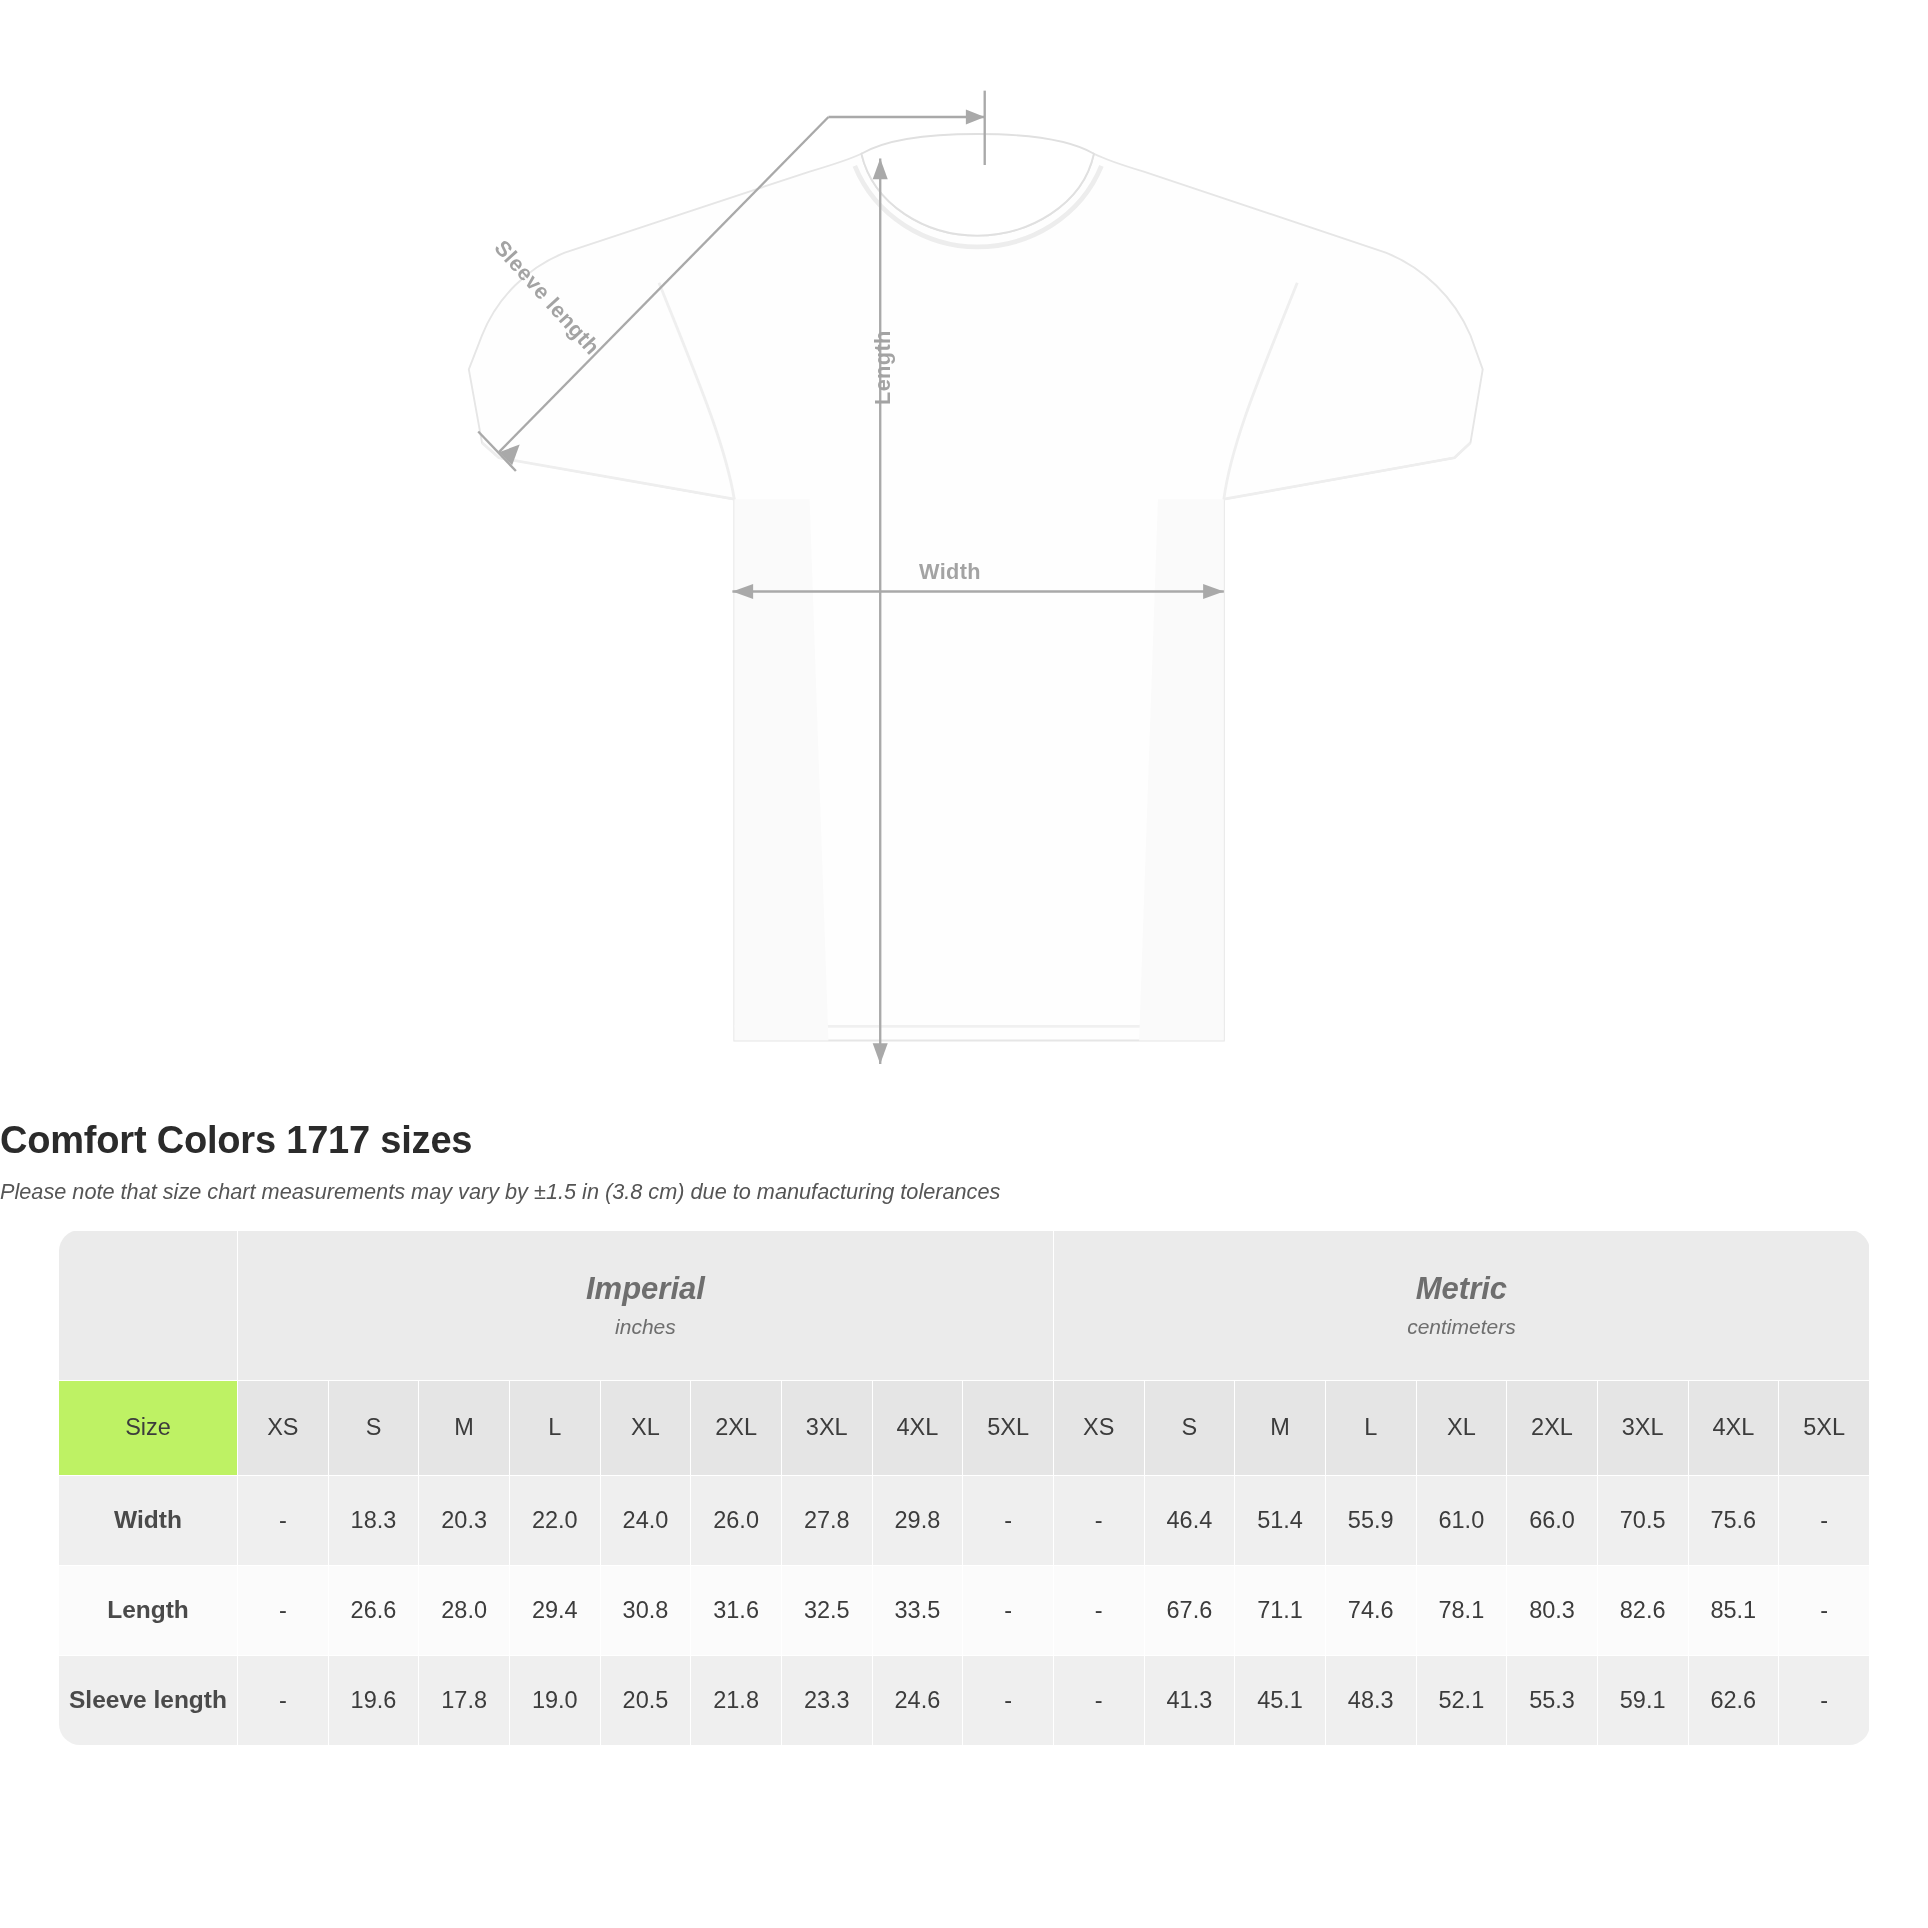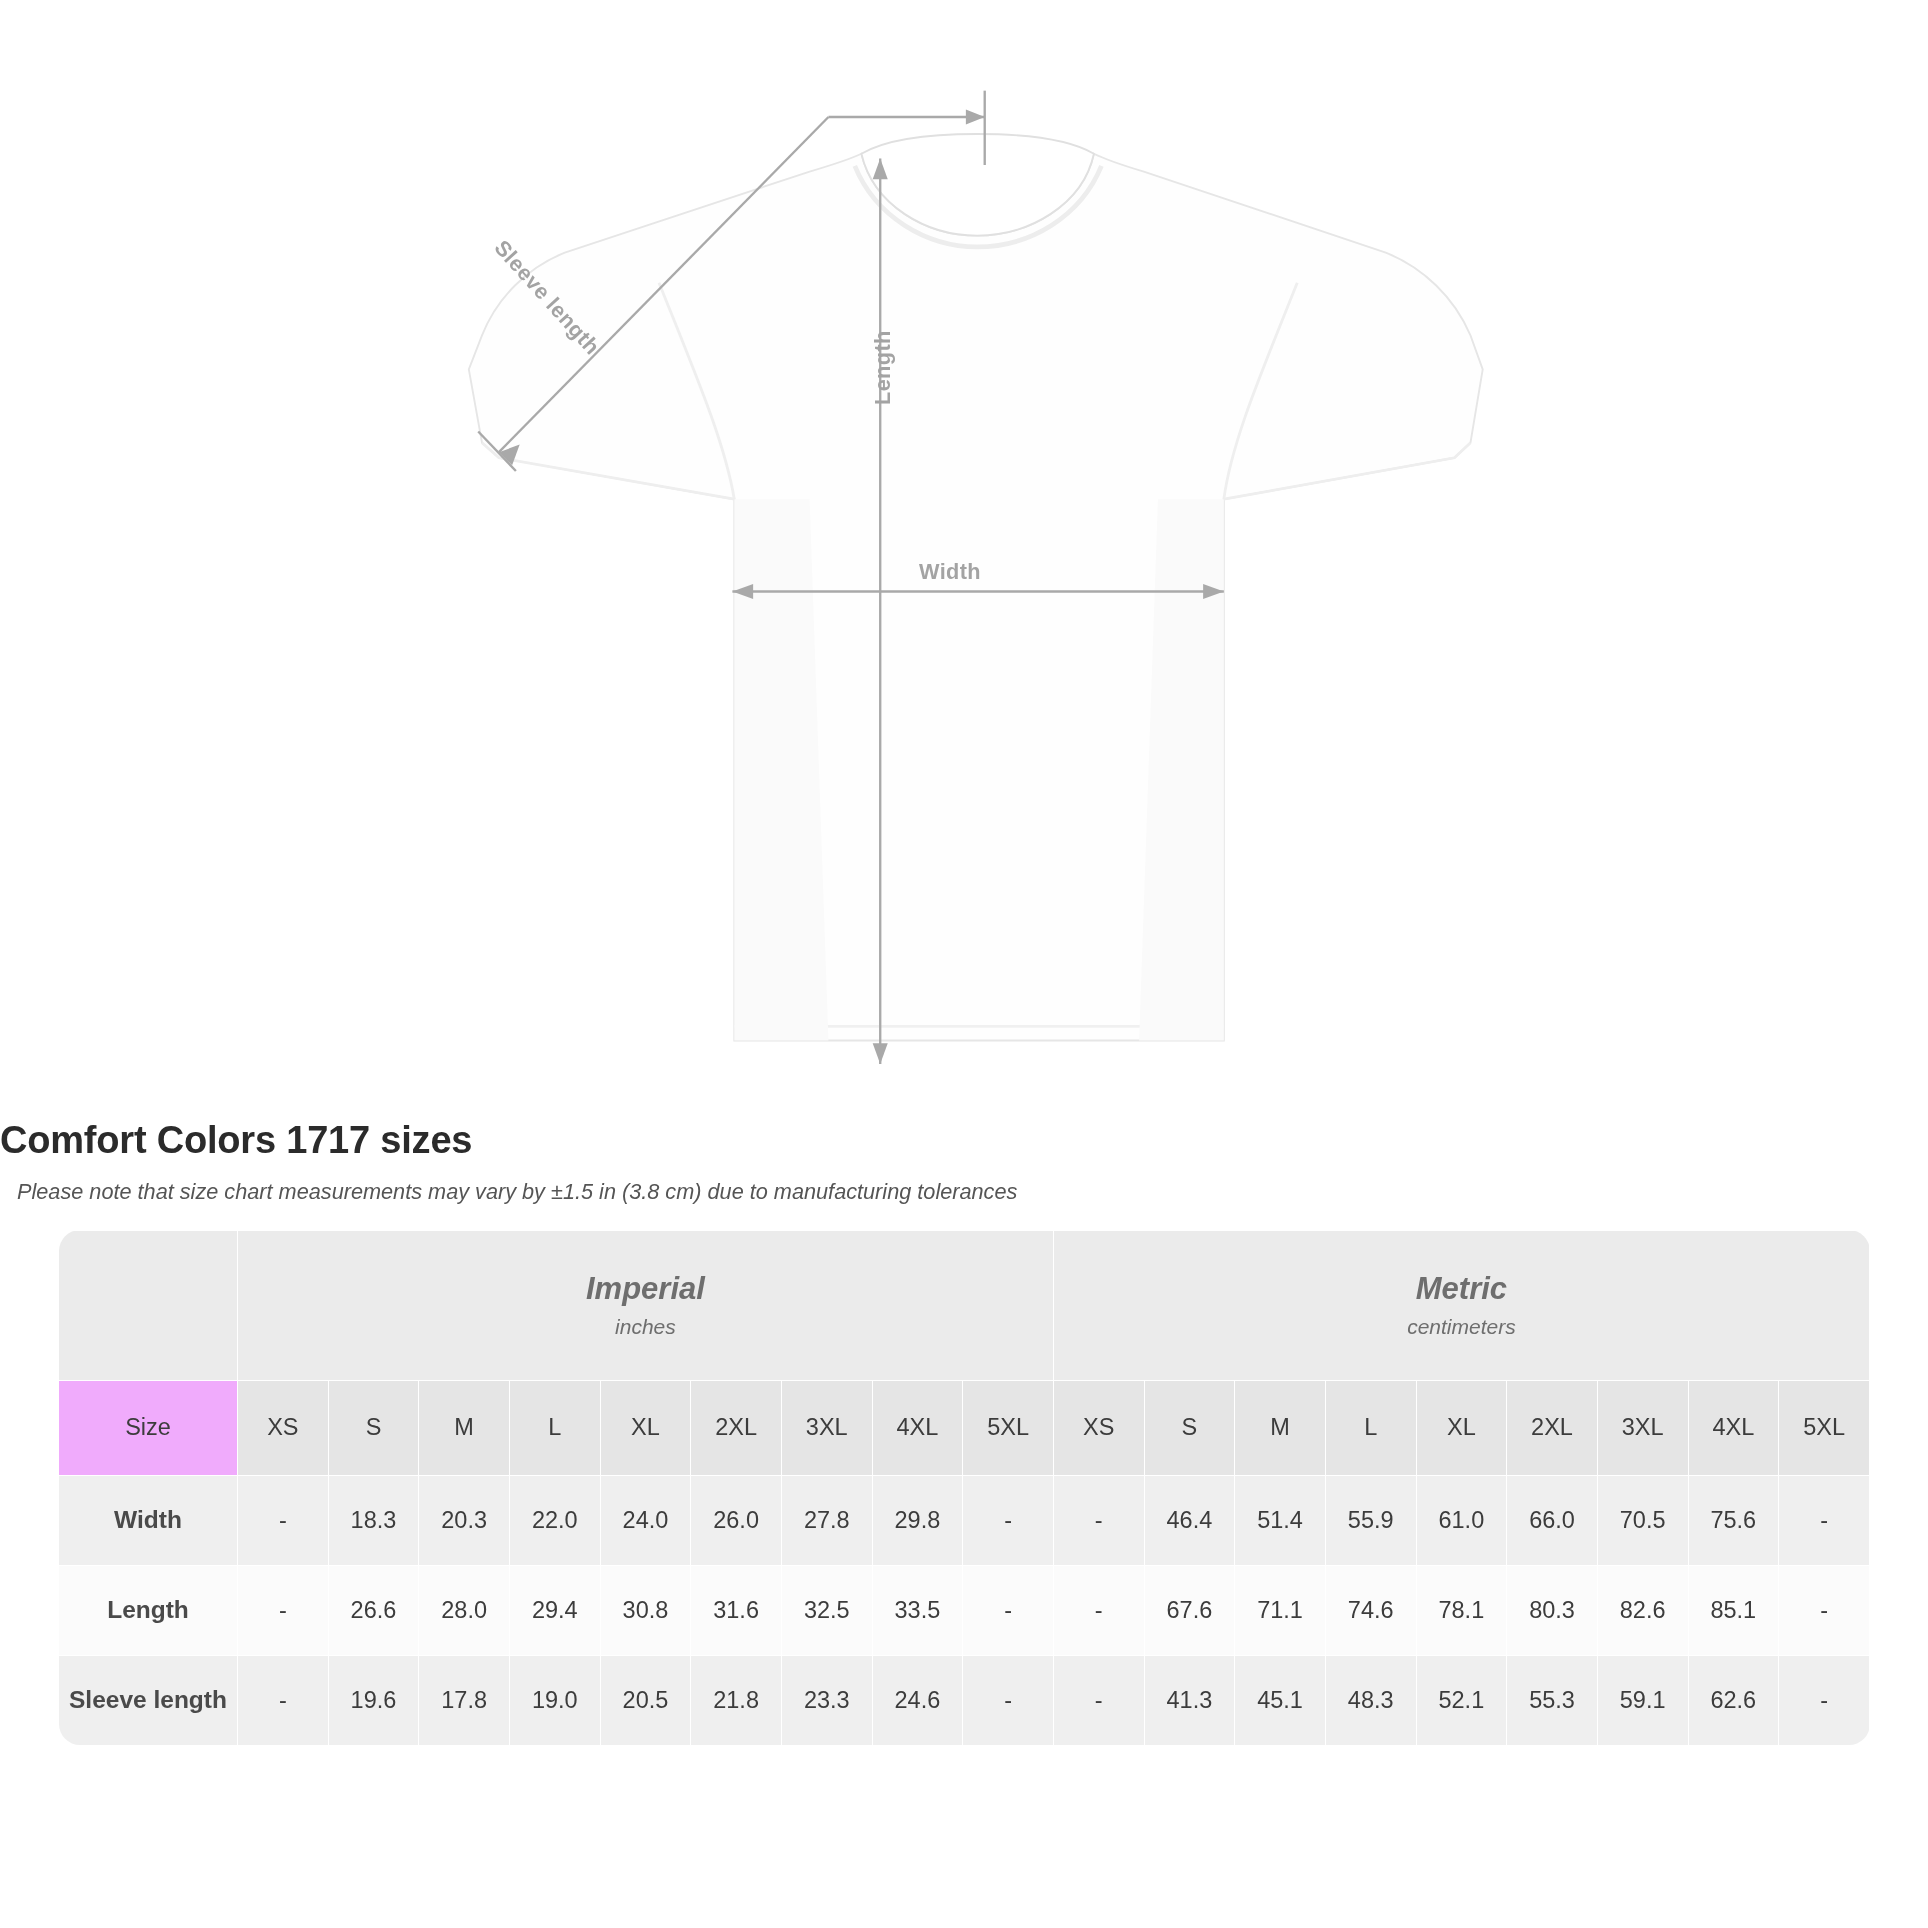--- a/index.html
+++ b/index.html
@@ -66,21 +66,20 @@
     font-weight: bold;
     color: #2b2b2b;
     margin: 0;
     letter-spacing: -0.2px;
   }
   .chart-note {
     font-size: 21.7px;
     font-style: italic;
     color: #555555;
     margin-top: 17px;
-    padding-left: 17px;
   }
 
   
   .table-wrap {
     margin: 24.5px 58px 0 58px;
   }
   table.size-table {
     border-collapse: collapse;
     width: 1812px;
     table-layout: fixed;
@@ -116,21 +115,21 @@
   }
   
   .head-row td {
     background: #e5e5e5;
     height: 92px;
     font-weight: bold;
     color: #4a4a4a;
     font-size: 24.5px;
   }
   .head-row td.rowlabel {
-    background: #f0abfc;
+    background: #bef264;
   }
   
   .body-row td {
     height: 87px;
     background: #fbfbfb;
   }
   .body-row.alt td {
     background: #efefef;
   }
   .body-row td.rowlabel {

